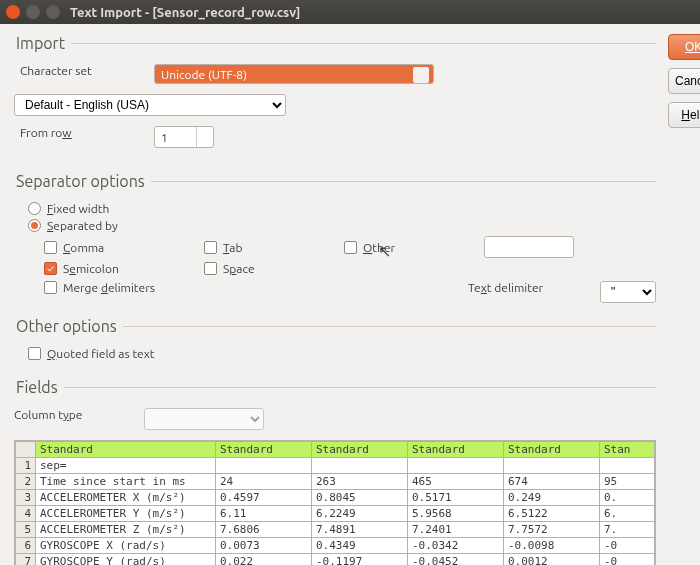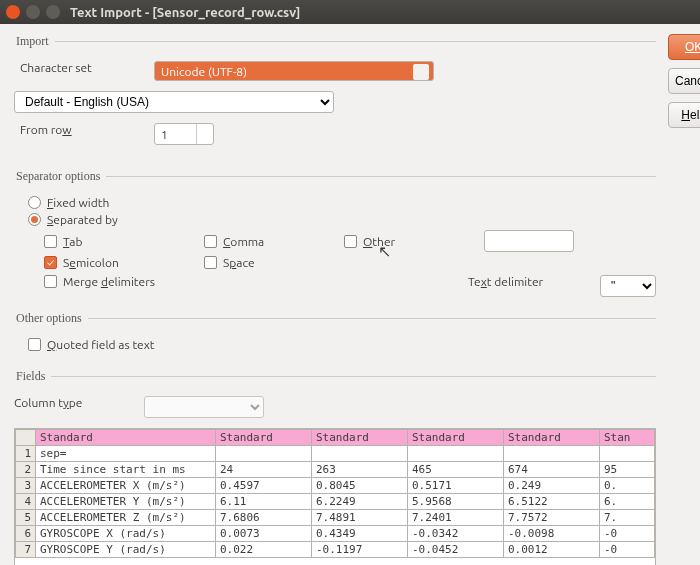--- a/index.html
+++ b/index.html
@@ -53,38 +53,37 @@
   }
   fieldset {
     border: none;
     border-top: 1px solid #cfcbc4;
     margin: 0 0 10px 0;
     padding: 8px 0 4px 0;
   }
   legend {
     color: #5a5955;
     padding-right: 6px;
-    font-size: 12px;
-    font-family: Liberation Serif, serif;
+    font-size: 16px;
   }
   .row {
     display: flex;
     align-items: flex-start;
     margin: 4px 0 10px 0;
   }
   .lbl { width: 140px; padding-left: 6px; }
   select, input[type=text] {
     border: 1px solid #b8b4ad;
     border-radius: 3px;
     background: #fff;
     height: 22px;
     padding: 2px 6px;
     font-size: 12px;
   }
-  select.wide { width: 320px; }
+  select.wide { width: 272px; }
   .combo-highlight {
     background: #e66e3c;
     color: #fff;
     width: 280px;
     height: 20px;
     border: 1px solid #b8b4ad;
     border-radius: 3px;
     display: flex;
     align-items: center;
     padding: 0 6px;
@@ -187,21 +186,21 @@
     width: 640px;
   }
   table.preview th, table.preview td {
     border: 1px solid #b5b2ab;
     padding: 1px 4px;
     text-align: left;
     white-space: nowrap;
     background: #fff;
   }
   table.preview th {
-    background: #f9a8d4;
+    background: #bef264;
     font-weight: normal;
   }
   table.preview th.rownum, table.preview td.rownum {
     background: #edeae4;
     text-align: right;
     width: 20px;
   }
   .underline { text-decoration: underline; }
   .cursor {
     position: absolute;
@@ -256,25 +255,25 @@
         <span><span class="underline">F</span>ixed width</span>
       </div>
       <div class="radio">
         <span class="radio-mark sel"></span>
         <span><span class="underline">S</span>eparated by</span>
       </div>
 
       <div class="sep-grid">
         <div class="cell">
           <span class="check-mark"></span>
+          <span><span class="underline">C</span>omma</span>
+        </div>
+        <div class="cell">
+          <span class="check-mark"></span>
           <span><span class="underline">T</span>ab</span>
-        </div>
-        <div class="cell">
-          <span class="check-mark"></span>
-          <span><span class="underline">C</span>omma</span>
         </div>
         <div class="cell">
           <span class="check-mark"></span>
           <span><span class="underline">O</span>ther</span>
         </div>
         <div class="cell">
           <input type="text" style="width: 90px;">
         </div>
 
         <div class="cell">

